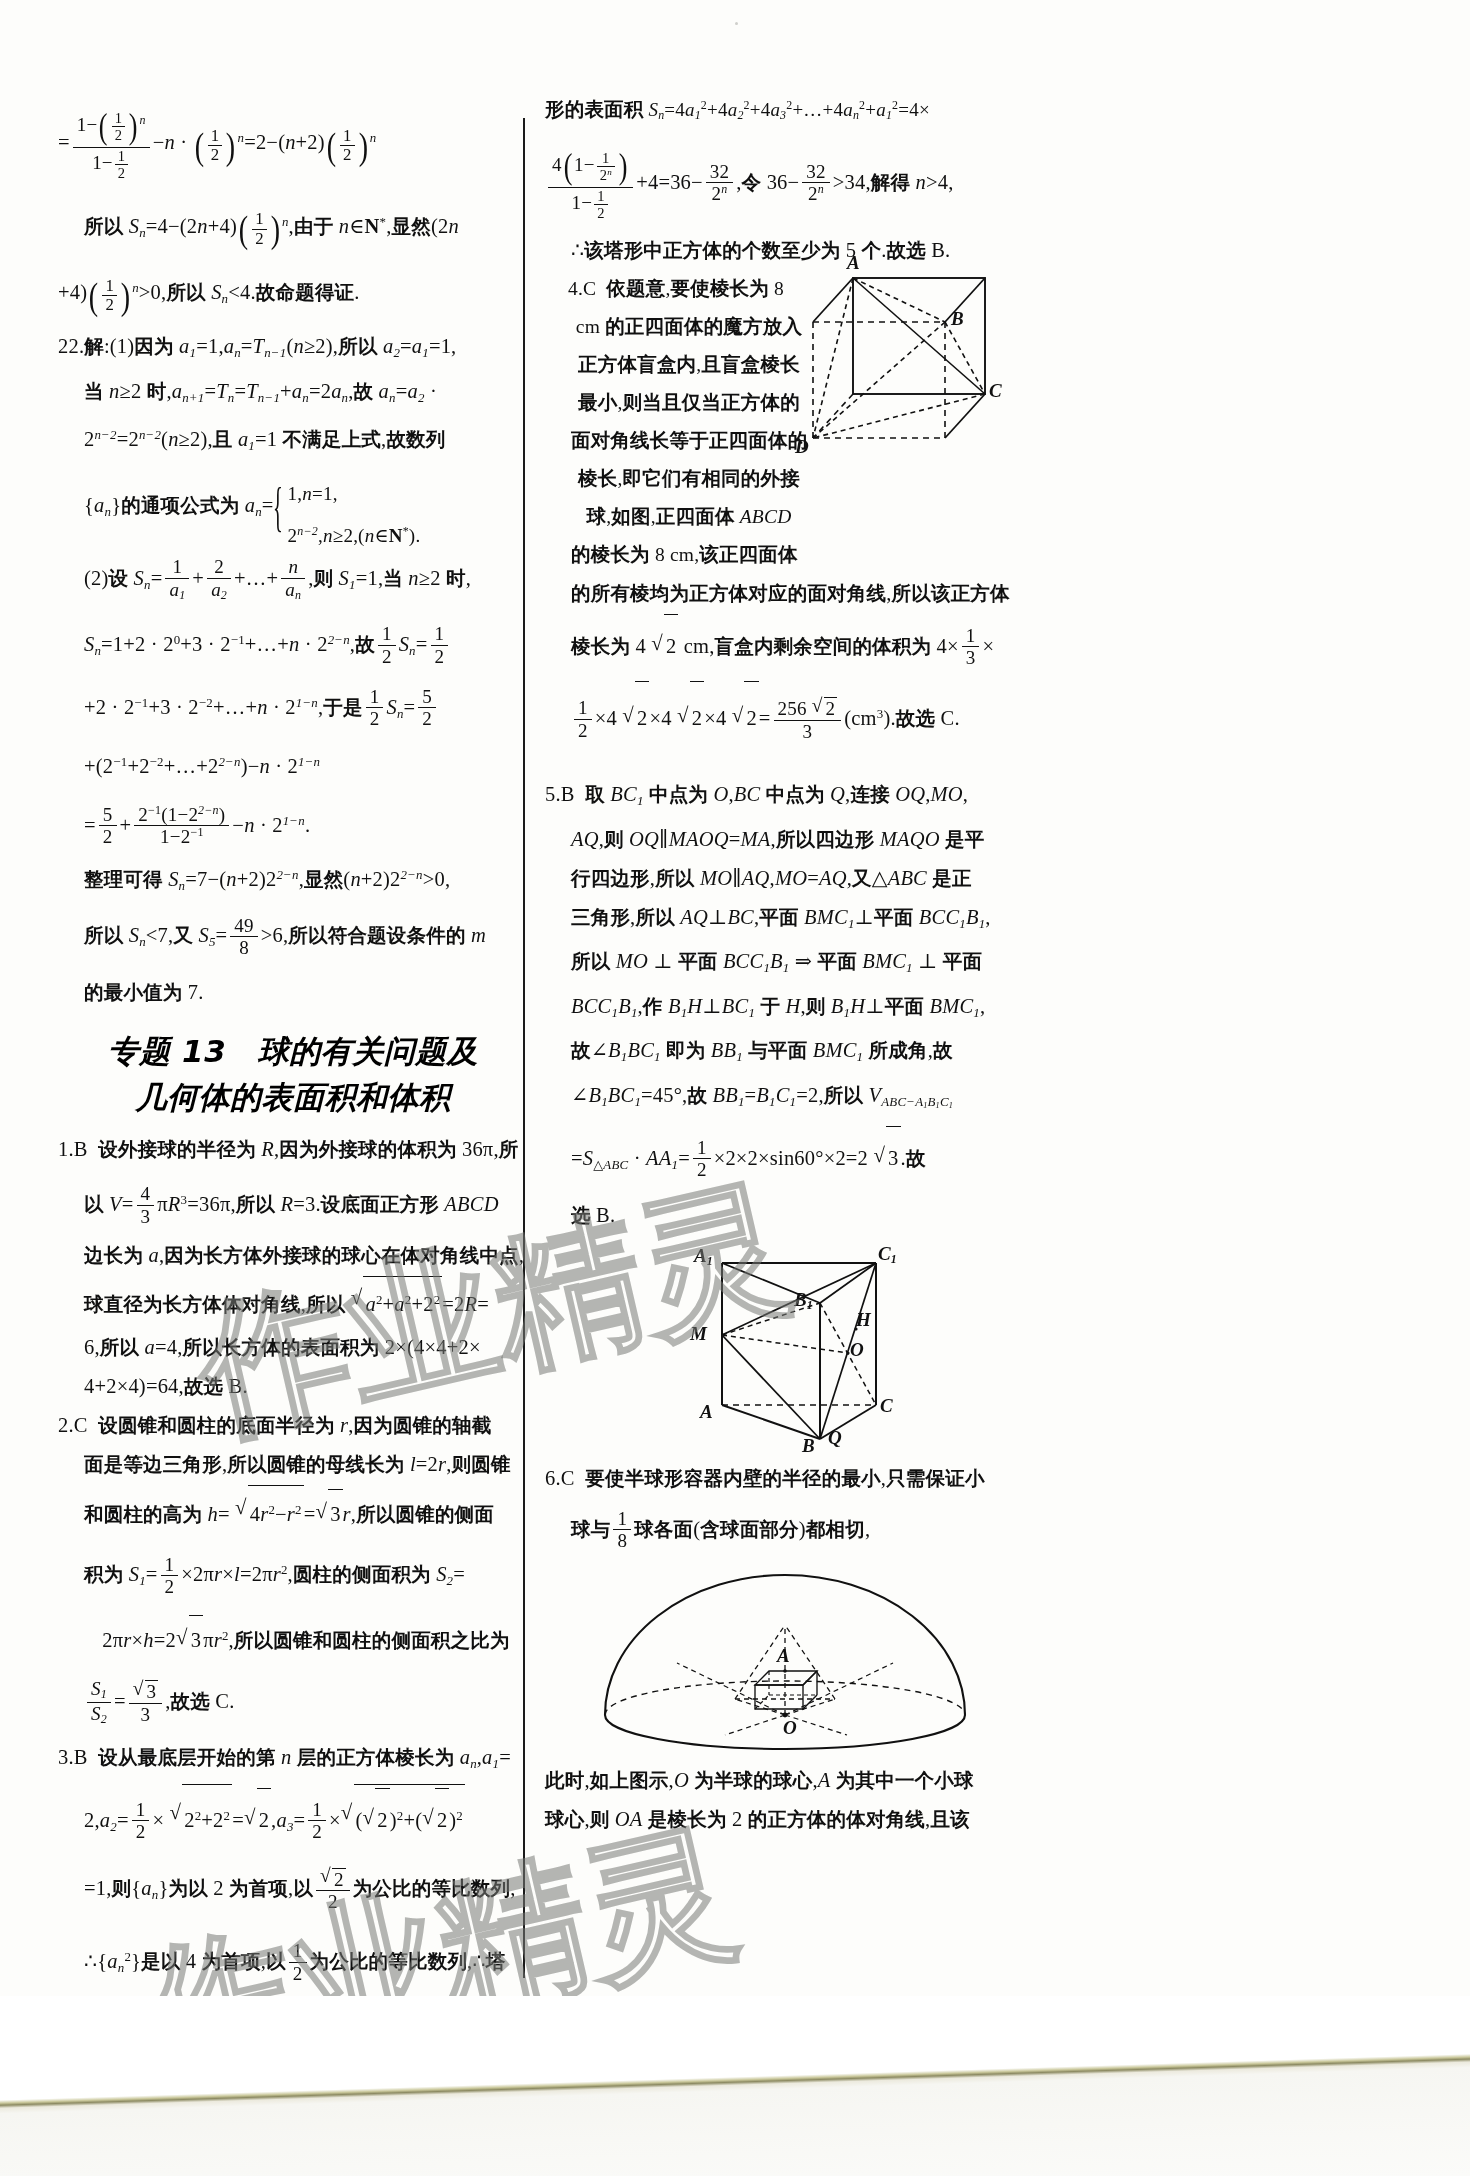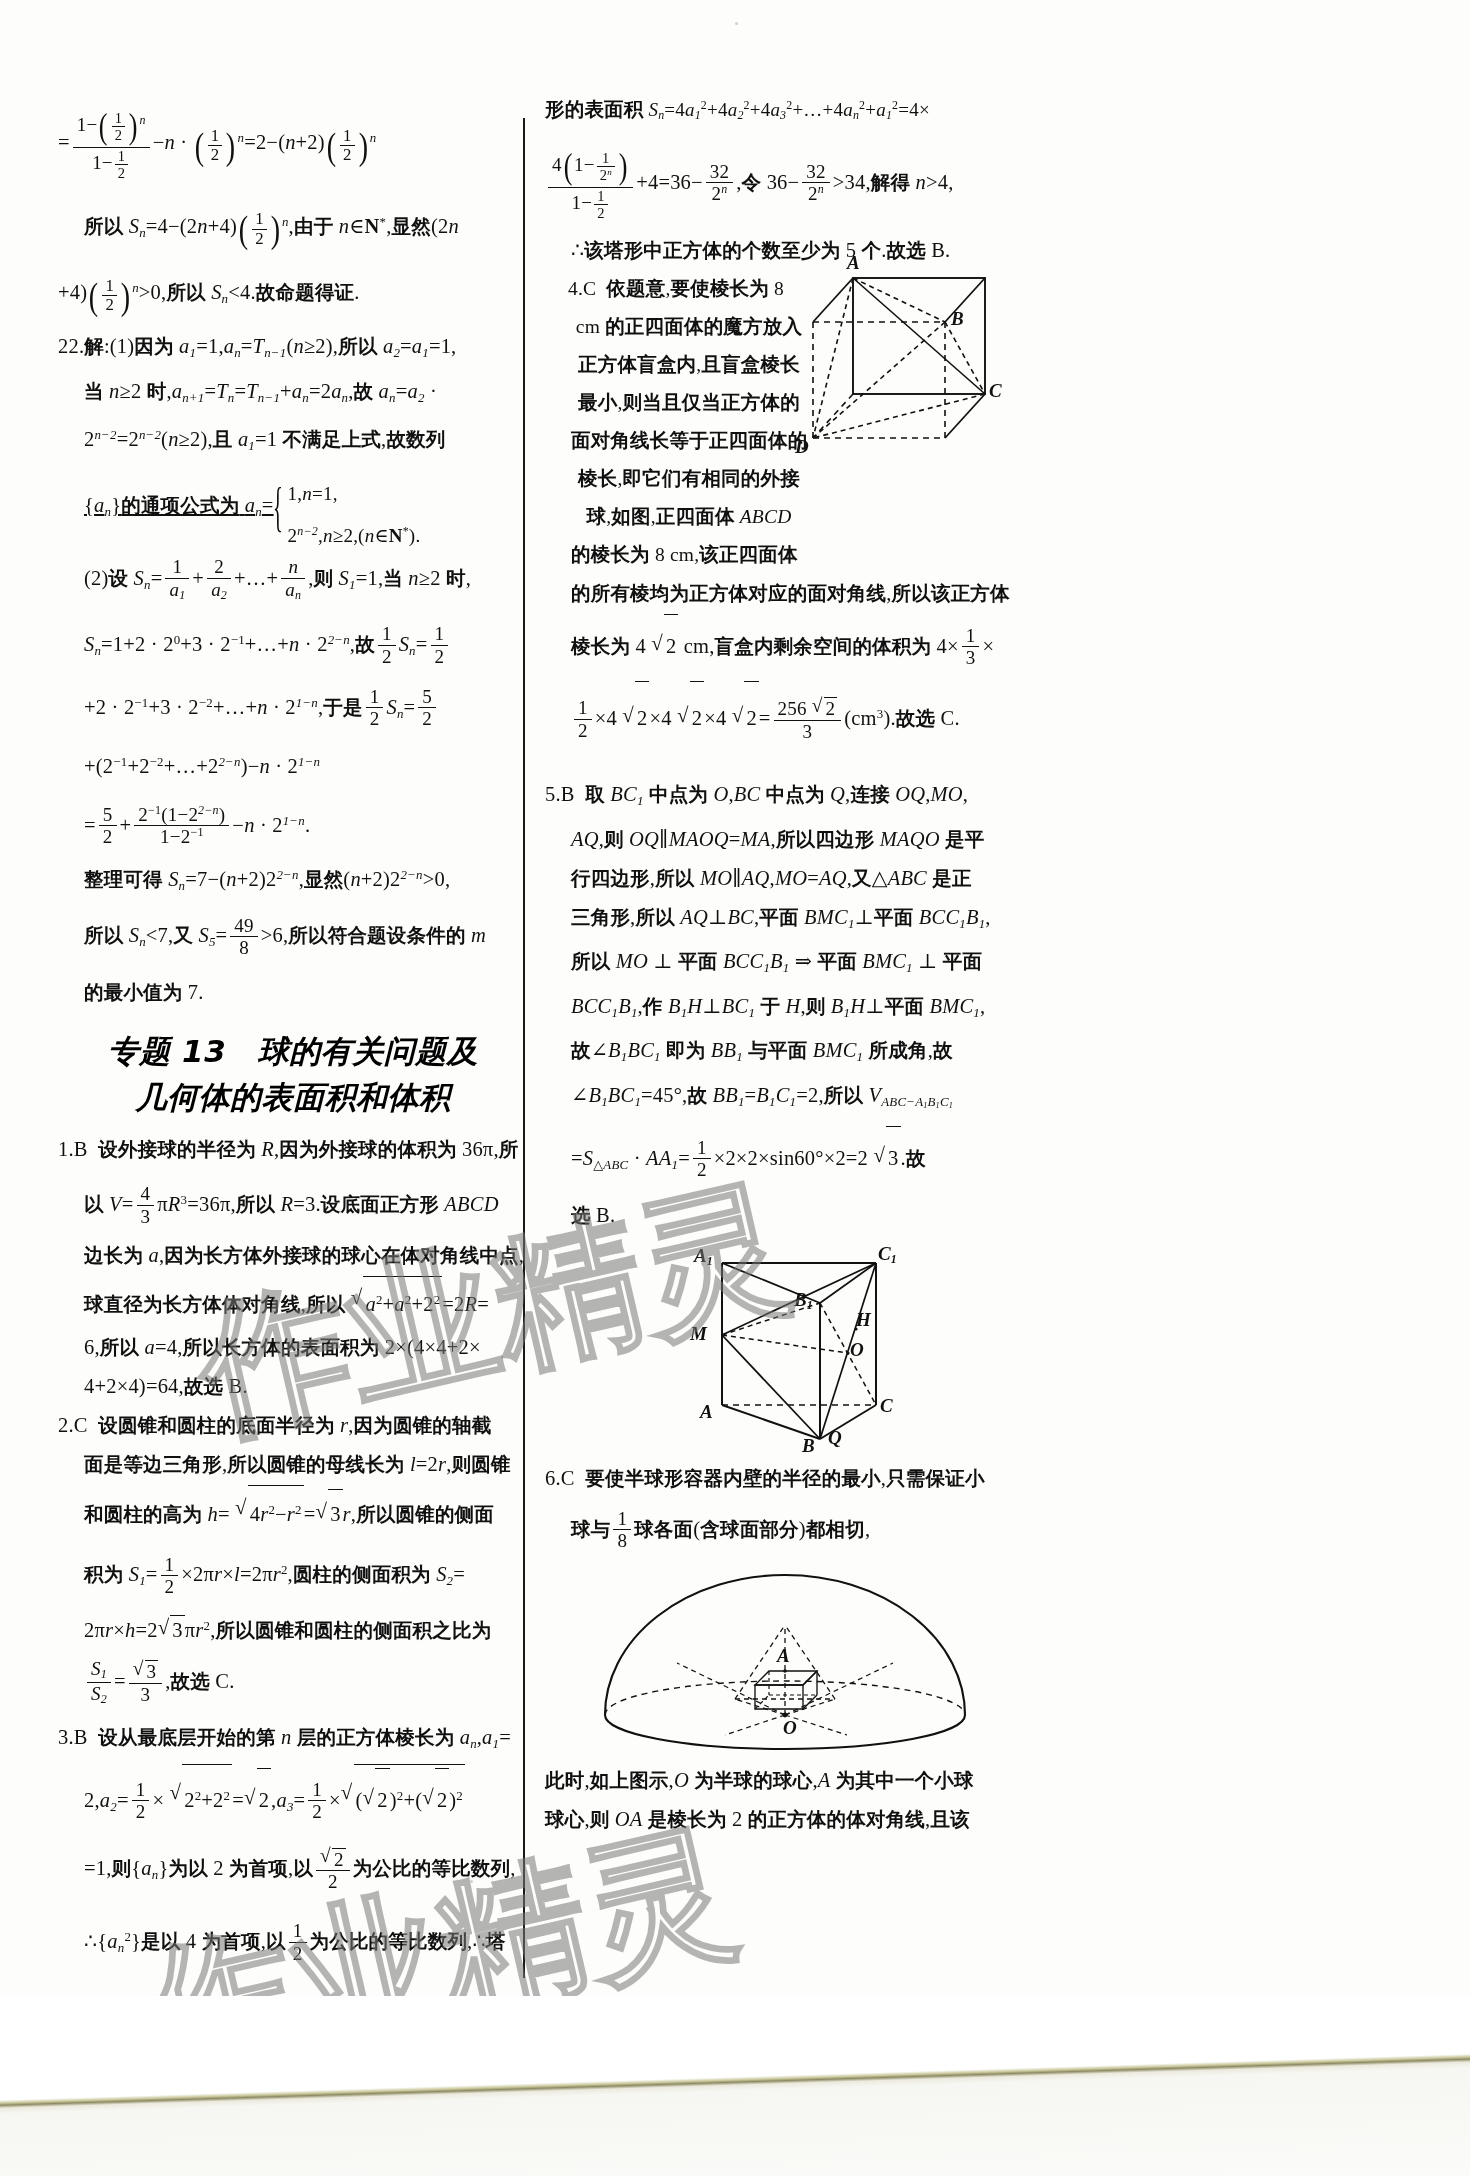--- a/index.html
+++ b/index.html
@@ -115,21 +115,21 @@
 
       <div class="ln">
         22.<span class="zh">解</span>:(1)<span class="zh">因为</span> <span class="it">a</span><sub>1</sub>=1,<span class="it">a</span><sub>n</sub>=<span class="it">T</span><sub>n−1</sub>(<span class="it">n</span>≥2),<span class="zh">所以</span> <span class="it">a</span><sub>2</sub>=<span class="it">a</span><sub>1</sub>=1,
       </div>
       <div class="ln ind">
         <span class="zh">当</span> <span class="it">n</span>≥2 <span class="zh">时</span>,<span class="it">a</span><sub>n+1</sub>=<span class="it">T</span><sub>n</sub>=<span class="it">T</span><sub>n−1</sub>+<span class="it">a</span><sub>n</sub>=2<span class="it">a</span><sub>n</sub>,<span class="zh">故</span> <span class="it">a</span><sub>n</sub>=<span class="it">a</span><sub>2</sub>&nbsp;·
       </div>
       <div class="ln ind">
         2<sup class="it">n−2</sup>=2<sup class="it">n−2</sup>(<span class="it">n</span>≥2),<span class="zh">且</span> <span class="it">a</span><sub>1</sub>=1 <span class="zh">不满足上式</span>,<span class="zh">故数列</span>
       </div>
-      <div class="ln ind" style="line-height:62px;text-decoration:underline;">
+      <div class="ln ind" style="line-height:62px;">
         {<span class="it">a</span><sub>n</sub>}<span class="zh">的通项公式为</span> <span class="it">a</span><sub>n</sub>=<span class="cases"><span class="r">1,<span class="it">n</span>=1,</span><span class="r">2<sup class="it">n−2</sup>,<span class="it">n</span>≥2,(<span class="it">n</span>∈<strong>N</strong><sup>*</sup>).</span></span>
       </div>
       <div class="ln ind" style="line-height:58px;">
         (2)<span class="zh">设</span> <span class="it">S</span><sub>n</sub>=<span class="fr"><span class="t">1</span><span class="b"><span class="it">a</span><sub>1</sub></span></span>+<span class="fr"><span class="t">2</span><span class="b"><span class="it">a</span><sub>2</sub></span></span>+…+<span class="fr"><span class="t"><span class="it">n</span></span><span class="b"><span class="it">a</span><sub>n</sub></span></span>,<span class="zh">则</span> <span class="it">S</span><sub>1</sub>=1,<span class="zh">当</span> <span class="it">n</span>≥2 <span class="zh">时</span>,
       </div>
       <div class="ln ind" style="line-height:52px;">
         <span class="it">S</span><sub>n</sub>=1+2&nbsp;·&nbsp;2<sup>0</sup>+3&nbsp;·&nbsp;2<sup>−1</sup>+…+<span class="it">n</span>&nbsp;·&nbsp;2<sup class="it">2−n</sup>,<span class="zh">故</span><span class="fr"><span class="t">1</span><span class="b">2</span></span><span class="it">S</span><sub>n</sub>=<span class="fr"><span class="t">1</span><span class="b">2</span></span>
       </div>
       <div class="ln ind" style="line-height:52px;">
         +2&nbsp;·&nbsp;2<sup>−1</sup>+3&nbsp;·&nbsp;2<sup>−2</sup>+…+<span class="it">n</span>&nbsp;·&nbsp;2<sup class="it">1−n</sup>,<span class="zh">于是</span><span class="fr"><span class="t">1</span><span class="b">2</span></span><span class="it">S</span><sub>n</sub>=<span class="fr"><span class="t">5</span><span class="b">2</span></span>
@@ -181,21 +181,21 @@
       </div>
       <div class="ln ind">
         <span class="zh">面是等边三角形</span>,<span class="zh">所以圆锥的母线长为</span> <span class="it">l</span>=2<span class="it">r</span>,<span class="zh">则圆锥</span>
       </div>
       <div class="ln ind" style="line-height:48px;">
         <span class="zh">和圆柱的高为</span> <span class="it">h</span>=&nbsp;<span class="rad"><span class="bar">4<span class="it">r</span><sup>2</sup>−<span class="it">r</span><sup>2</sup></span></span>=<span class="rad"><span class="bar">3</span></span><span class="it">r</span>,<span class="zh">所以圆锥的侧面</span>
       </div>
       <div class="ln ind" style="line-height:62px;">
         <span class="zh">积为</span> <span class="it">S</span><sub>1</sub>=<span class="fr"><span class="t">1</span><span class="b">2</span></span>×2π<span class="it">r</span>×<span class="it">l</span>=2π<span class="it">r</span><sup>2</sup>,<span class="zh">圆柱的侧面积为</span> <span class="it">S</span><sub>2</sub>=
       </div>
-      <div class="ln ind" style="line-height:28px;">
+      <div class="ln ind" style="line-height:48px;text-align:center;">
         2π<span class="it">r</span>×<span class="it">h</span>=2<span class="rad"><span class="bar">3</span></span>π<span class="it">r</span><sup>2</sup>,<span class="zh">所以圆锥和圆柱的侧面积之比为</span>
       </div>
       <div class="ln ind" style="line-height:72px;">
         <span class="fr"><span class="t"><span class="it">S</span><sub>1</sub></span><span class="b"><span class="it">S</span><sub>2</sub></span></span>=<span class="fr"><span class="t"><span class="rad"><span class="bar">3</span></span></span><span class="b">3</span></span>,<span class="zh">故选</span> C.
       </div>
 
       <div class="ln">
         3.B&nbsp;&nbsp;<span class="zh">设从最底层开始的第</span> <span class="it">n</span> <span class="zh">层的正方体棱长为</span> <span class="it">a</span><sub>n</sub>,<span class="it">a</span><sub>1</sub>=
       </div>
       <div class="ln ind" style="line-height:62px;">

